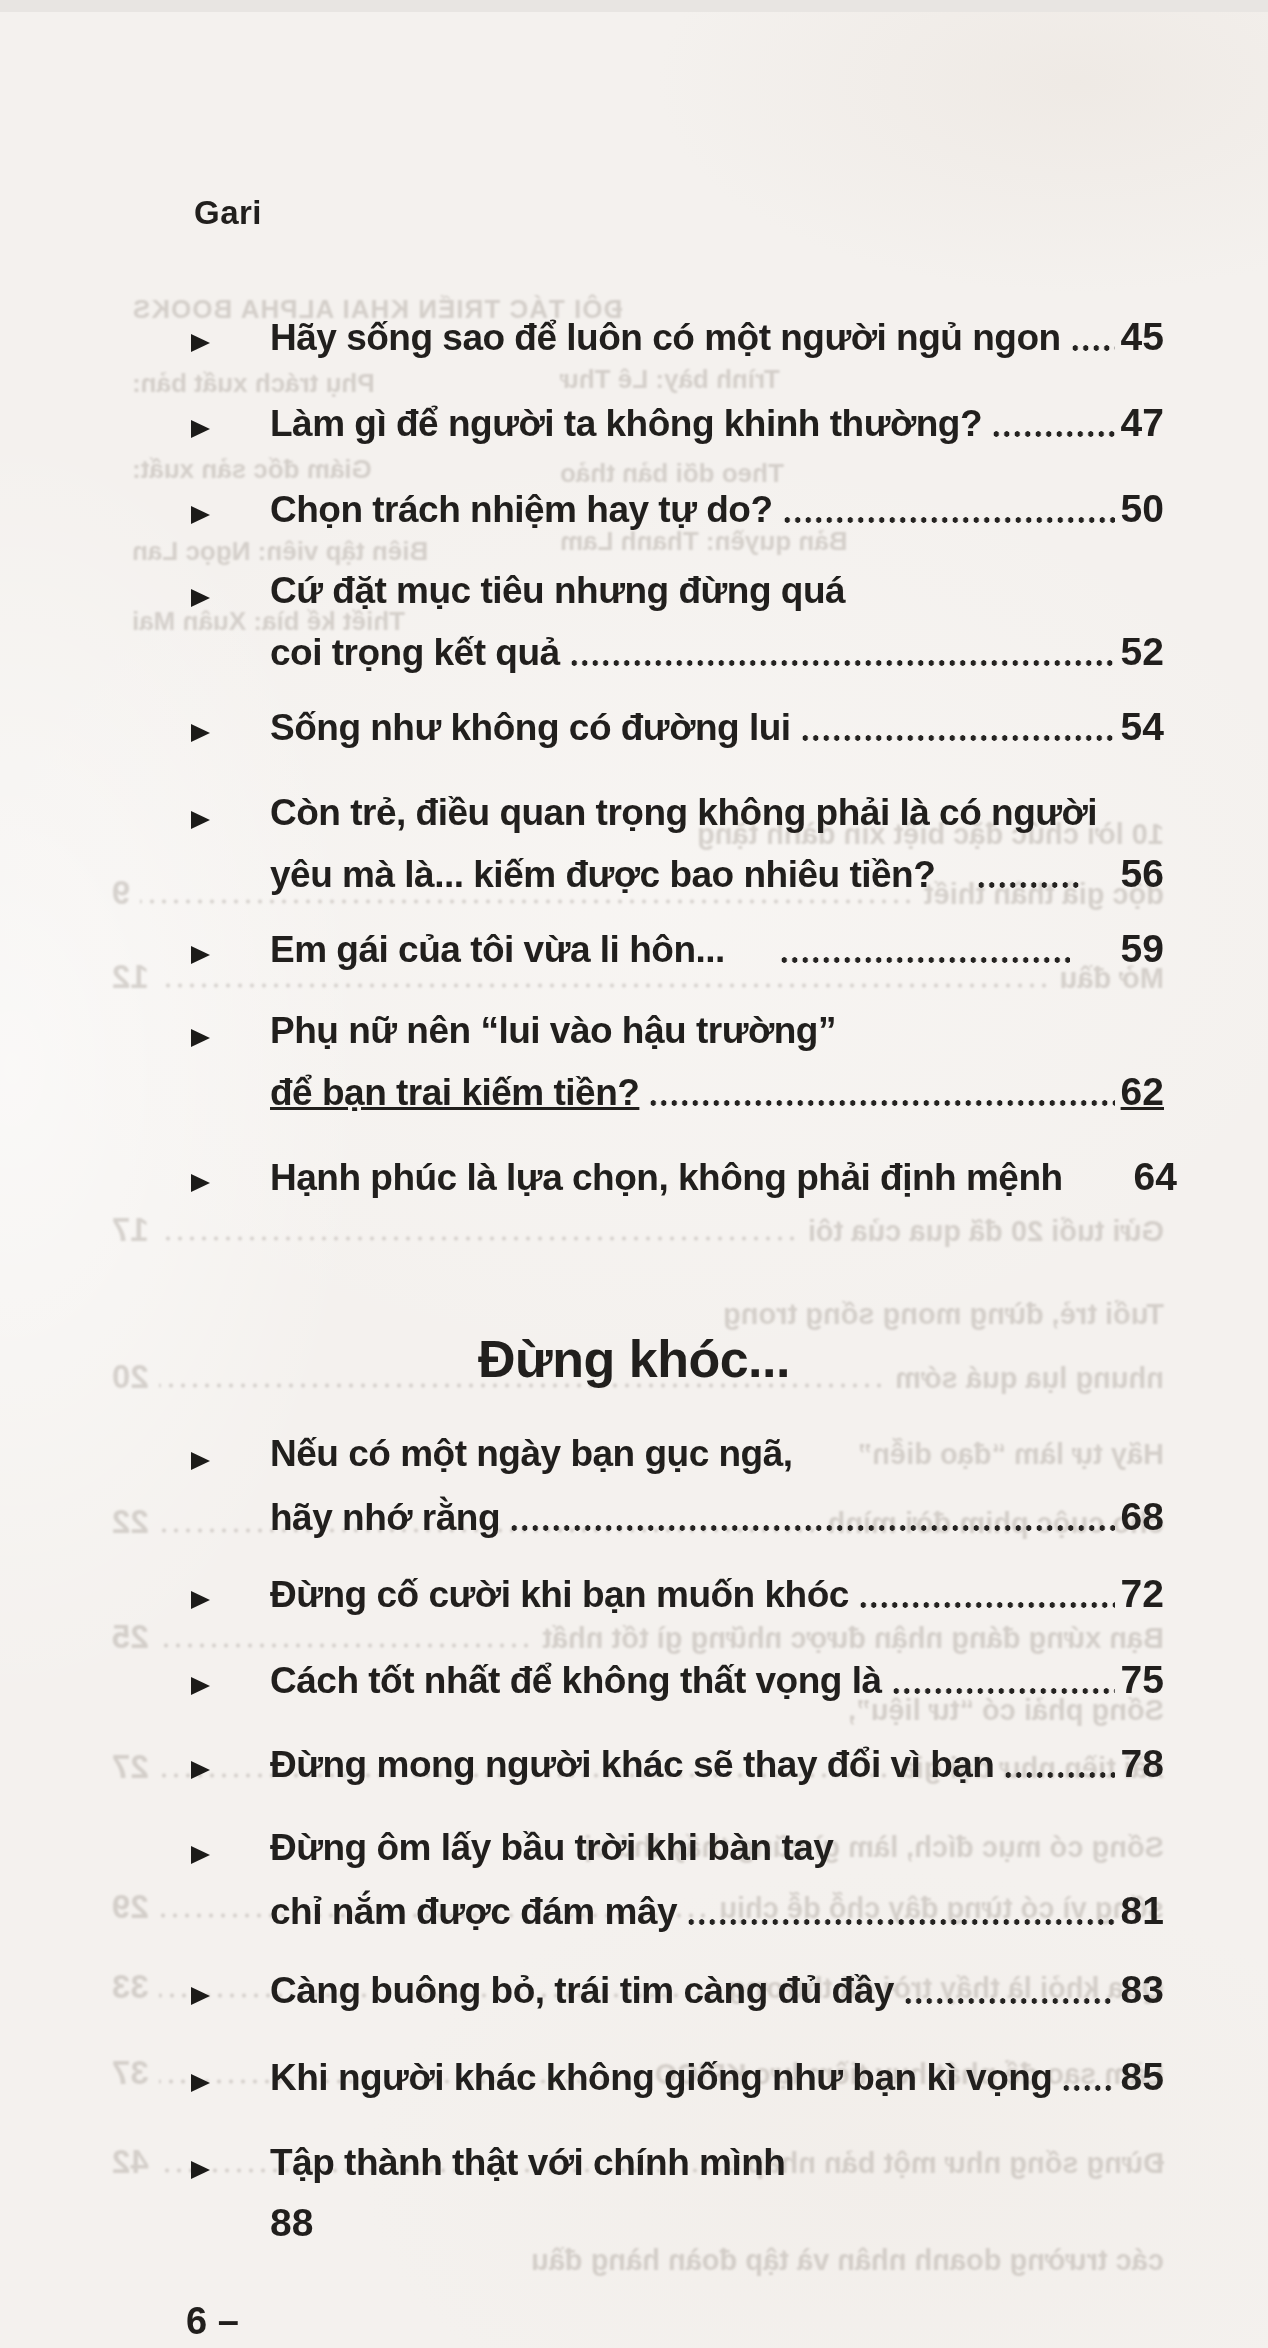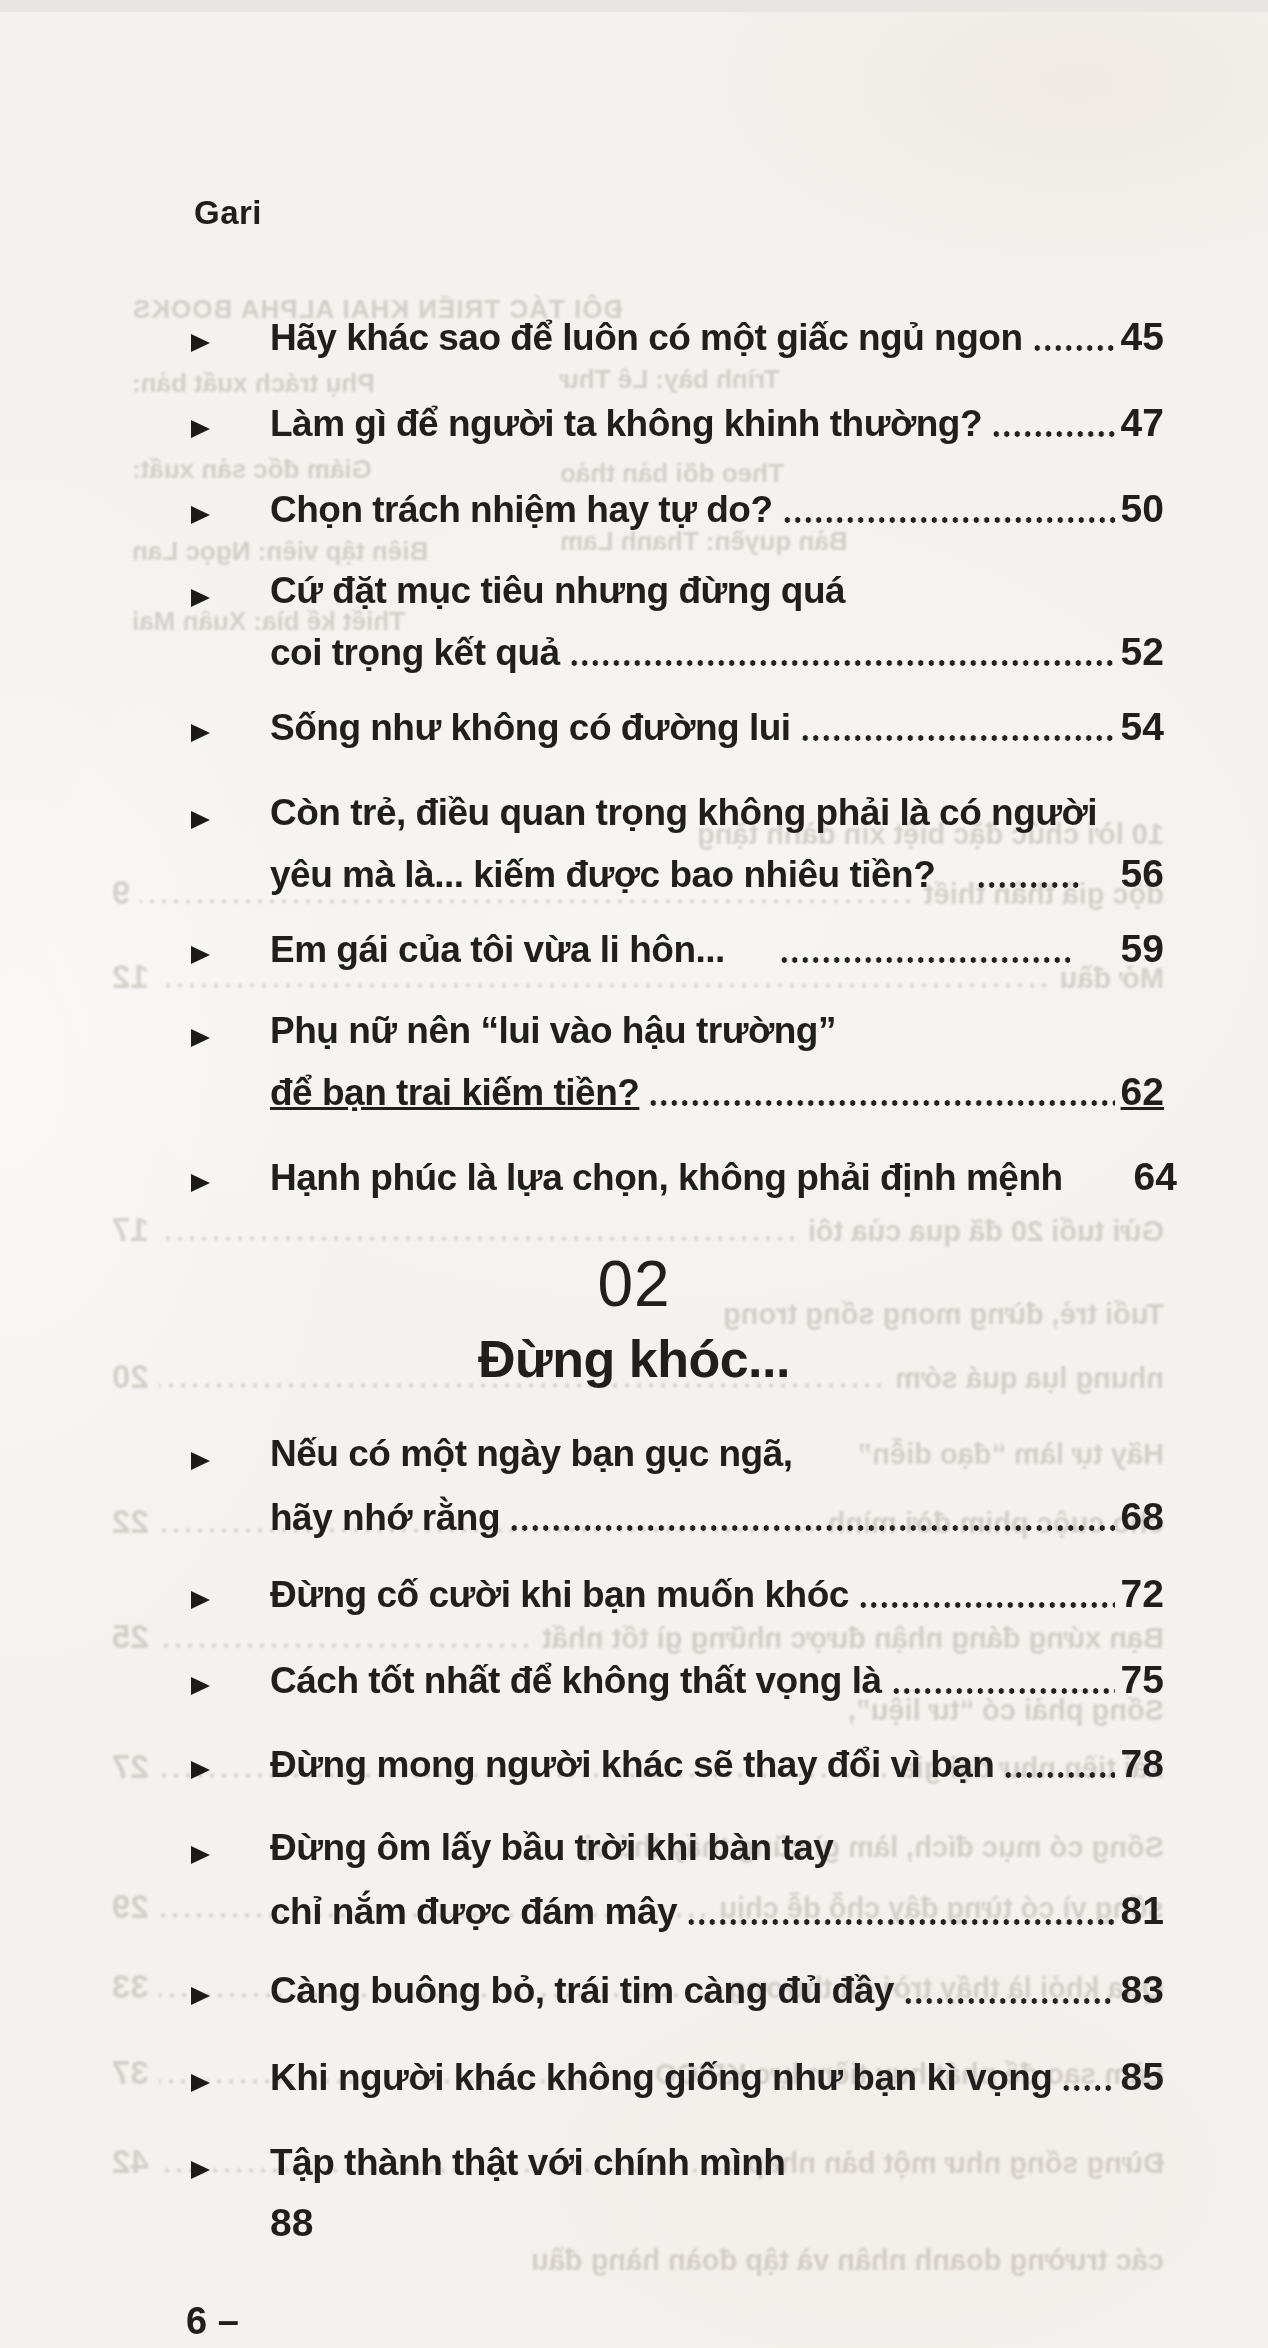--- a/index.html
+++ b/index.html
@@ -155,21 +155,21 @@
         <span class="gleader"></span>
         <span class="gpage">42</span>
       </div>
       <div class="ghost-entry" style="top: 2232px;">
         <span>các trường doanh nhân và tập đoàn hàng đầu</span>
       </div>
     </div>
 
   <div id="toc-root">
       <div class="toc-line" style="top: 302px;">
-        <span class="toc-title">Hãy khác sao để luôn có một giấc ngủ ngon</span>
+        <span class="toc-title">Hãy sống sao để luôn có một người ngủ ngon</span>
         <span class="leader"></span>
         <span class="pnum">45</span>
       </div>
       <span class="bullet" style="top: 322px;"></span>
       <div class="toc-line" style="top: 388px;">
         <span class="toc-title">Làm gì để người ta không khinh thường?</span>
         <span class="leader"></span>
         <span class="pnum">47</span>
       </div>
       <span class="bullet" style="top: 408px;"></span>
@@ -273,18 +273,17 @@
       </div>
       <span class="bullet" style="top: 2062px;"></span>
       <div class="toc-line" style="top: 2129px; flex-direction: column;">
         <span class="toc-title">Tập thành thật với chính mình</span>
         <span class="leader"></span>
         <span class="pnum">88</span>
       </div>
       <span class="bullet" style="top: 2149px;"></span>
     </div>
 
-  <div class="sec-head sec-num" style="top:1240px">02</div>
   <div class="sec-head sec-title" style="top:1321px">Đừng khóc...</div>
 
   <div class="folio">6 –</div>
 
 </div>
 
 </body></html>

